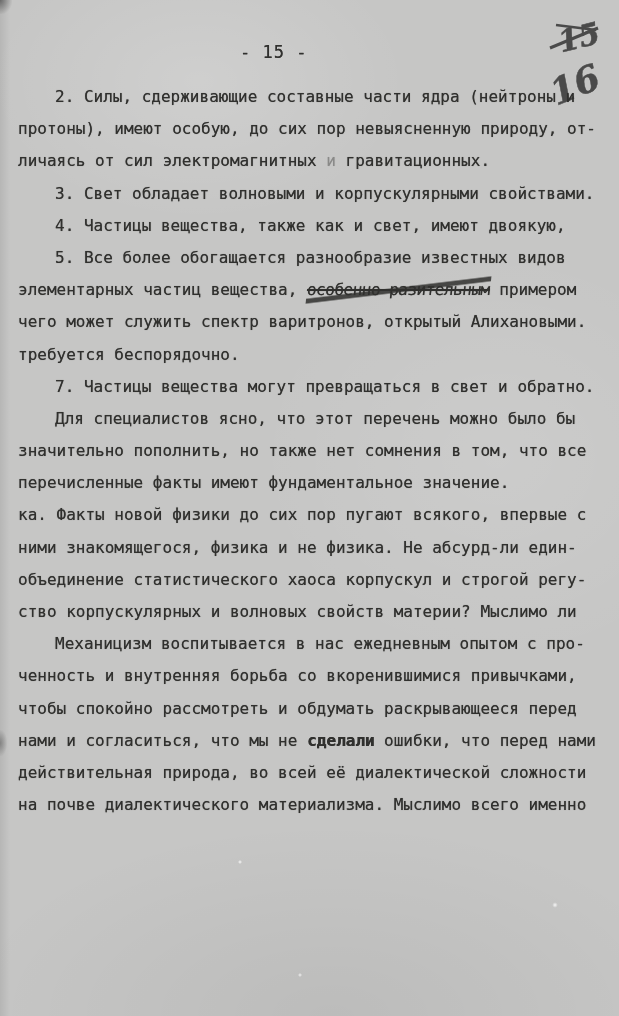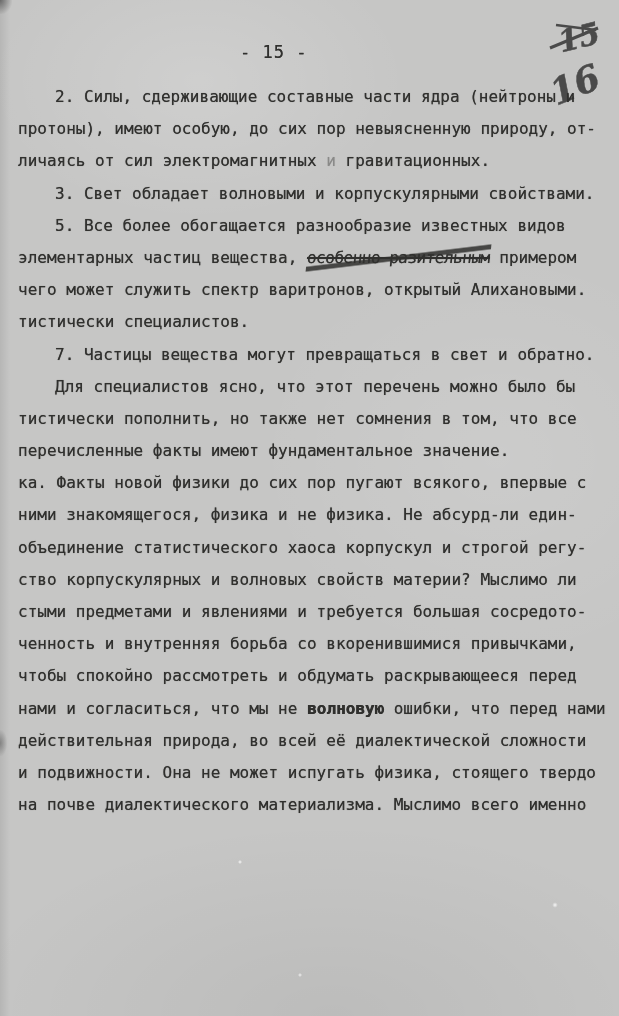--- a/index.html
+++ b/index.html
@@ -83,47 +83,47 @@
   <div class="doc-body">
       <div class="para">
         <div class="line indent"><span>2. Силы, сдерживающие составные части ядра (нейтроны и</span></div>
         <div class="line"><span>протоны), имеют особую, до сих пор невыясненную природу, от-</span></div>
         <div class="line"><span>личаясь от сил электромагнитных </span><span class="seg-faint">и</span><span> гравитационных.</span></div>
       </div>
       <div class="para">
         <div class="line indent"><span>3. Свет обладает волновыми и корпускулярными свойствами.</span></div>
       </div>
       <div class="para">
+        <div class="line indent"><span>4. Частицы вещества, также как и свет, имеют двоякую,</span></div>
       </div>
       <div class="para">
         <div class="line indent"><span>5. Все более обогащается разнообразие известных видов</span></div>
         <div class="line"><span>элементарных частиц вещества, </span><span class="seg-struck">особенно разительным</span><span> примером</span></div>
         <div class="line"><span>чего может служить спектр варитронов, открытый Алихановыми.</span></div>
       </div>
       <div class="para">
-        <div class="line"><span>тистически специалистов.</span></div>
+        <div class="line"><span>требуется беспорядочно.</span></div>
       </div>
       <div class="para">
         <div class="line indent"><span>7. Частицы вещества могут превращаться в свет и обратно.</span></div>
       </div>
       <div class="para">
         <div class="line indent"><span>Для специалистов ясно, что этот перечень можно было бы</span></div>
-        <div class="line"><span>тистически пополнить, но также нет сомнения в том, что все</span></div>
+        <div class="line"><span>значительно пополнить, но также нет сомнения в том, что все</span></div>
         <div class="line"><span>перечисленные факты имеют фундаментальное значение.</span></div>
       </div>
       <div class="para">
         <div class="line"><span>ка. Факты новой физики до сих пор пугают всякого, впервые с</span></div>
         <div class="line"><span>ними знакомящегося, физика и не физика. Не абсурд-ли един-</span></div>
         <div class="line"><span>объединение статистического хаоса корпускул и строгой регу-</span></div>
         <div class="line"><span>ство корпускулярных и волновых свойств материи? Мыслимо ли</span></div>
       </div>
       <div class="para">
-        <div class="line"><span>стыми предметами и явлениями и требуется большая сосредото-</span></div>
+        <div class="line indent"><span>Механицизм воспитывается в нас ежедневным опытом с про-</span></div>
         <div class="line"><span>ченность и внутренняя борьба со вкоренившимися привычками,</span></div>
         <div class="line"><span>чтобы спокойно рассмотреть и обдумать раскрывающееся перед</span></div>
-        <div class="line"><span>нами и согласиться, что мы не </span><span class="seg-bold">волновую</span><span> ошибки, что перед нами</span></div>
+        <div class="line"><span>нами и согласиться, что мы не </span><span class="seg-bold">сделали</span><span> ошибки, что перед нами</span></div>
         <div class="line"><span>действительная природа, во всей её диалектической сложности</span></div>
-        <div class="line"><span>и подвижности. Она не может испугать физика, стоящего твердо</span></div>
         <div class="line"><span>на почве диалектического материализма. Мыслимо всего именно</span></div>
       </div>
     </div>
 
 </div>
 
 </body></html>

